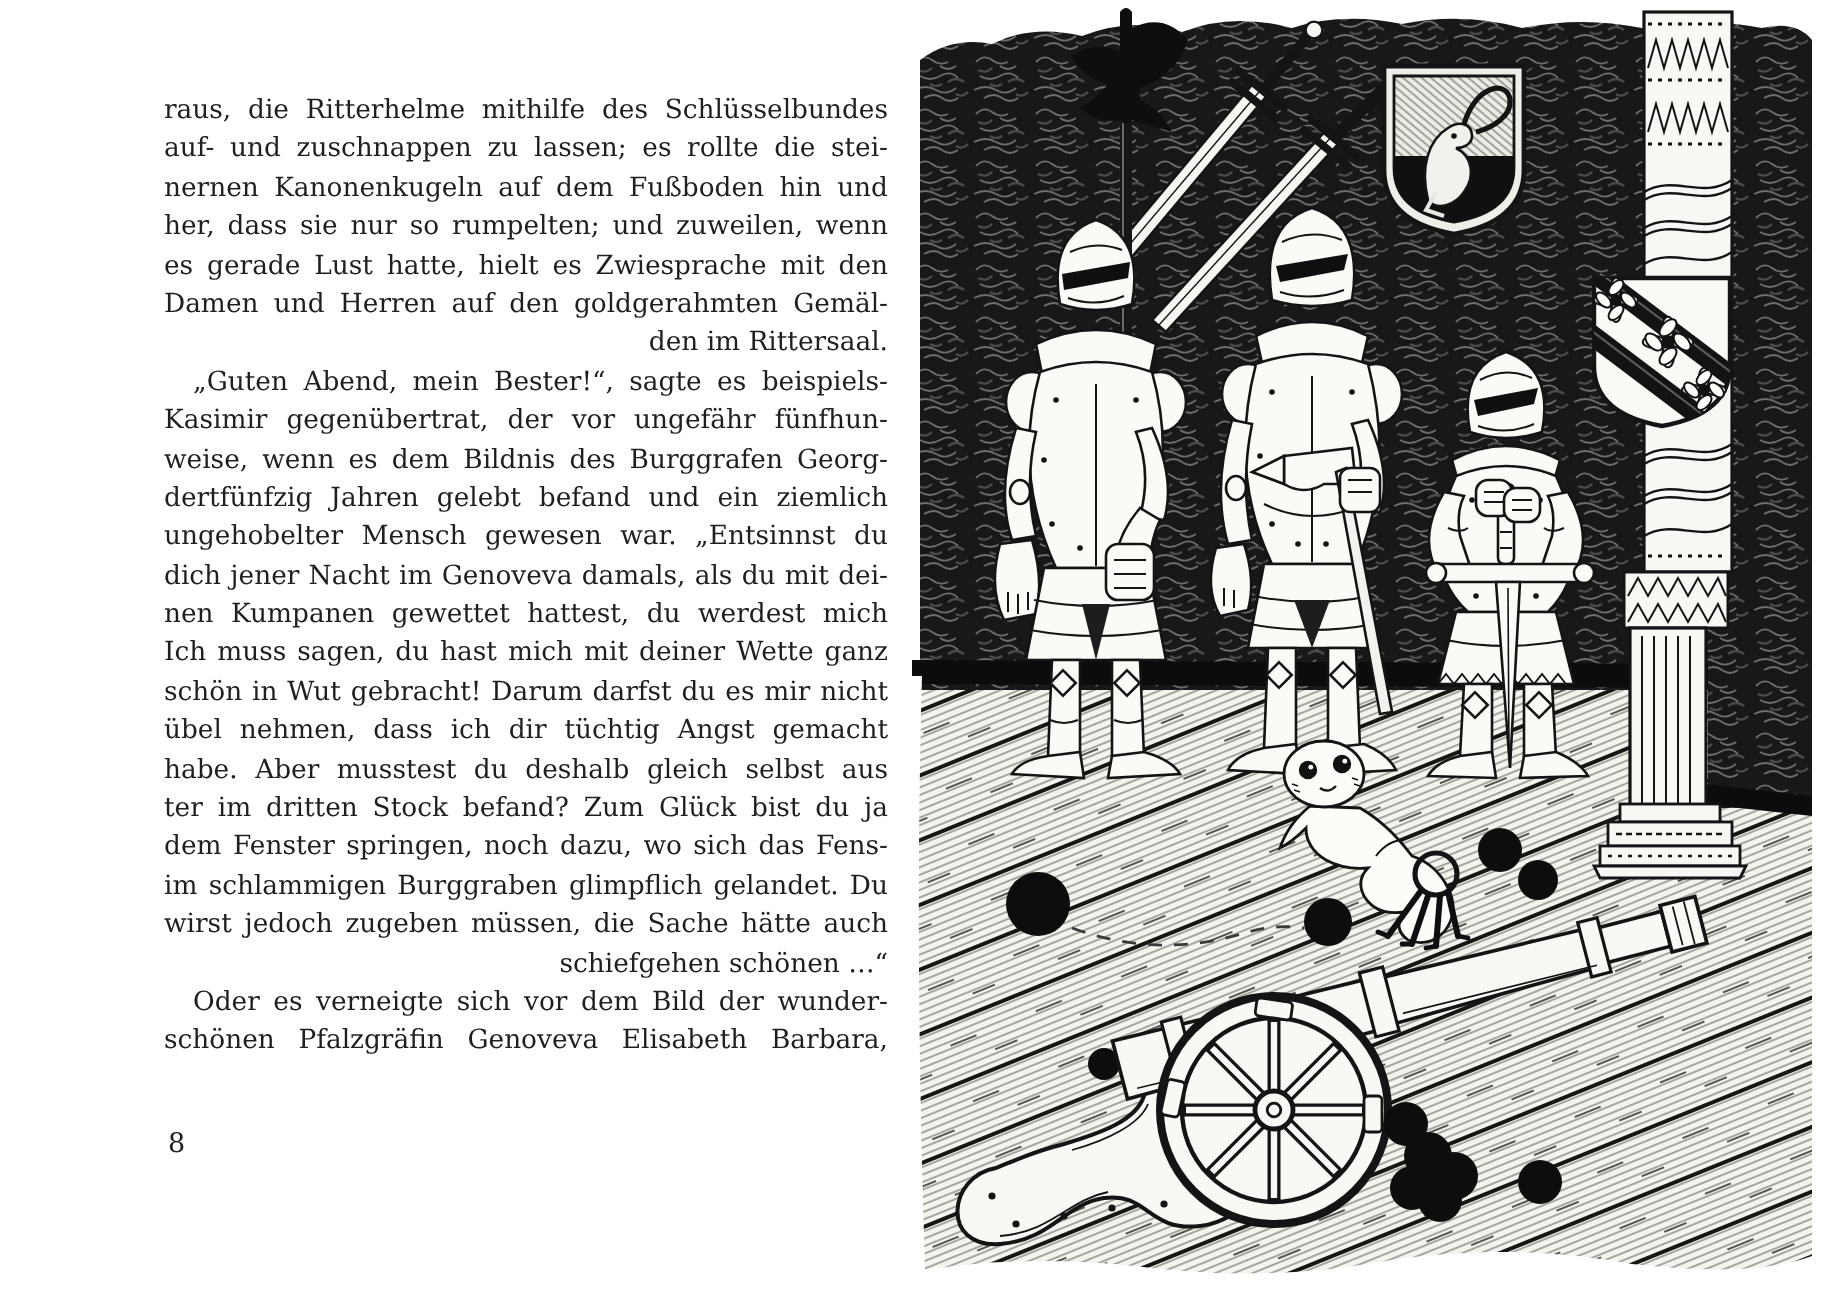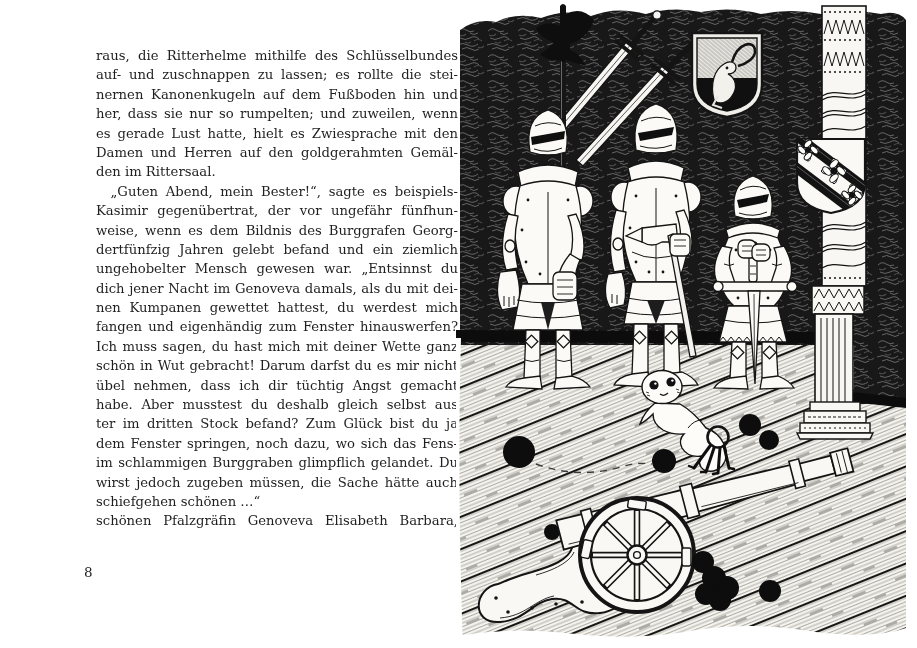--- a/index.html
+++ b/index.html
@@ -2,27 +2,27 @@
 <html><head>
 <meta charset="utf-8">
 <style>
   html,body{margin:0;padding:0;}
   body{
     width:917px;height:648px;position:relative;background:#ffffff;
     font-family:"DejaVu Serif","Liberation Serif",serif;color:#222;
     overflow:hidden;
   }
   .text-block{
-    position:absolute;left:96px;top:46px;width:362px;
+    position:absolute;left:82px;top:46px;width:362px;
   }
   .para{margin:0;padding:0;}
   .line{
     height:19.4px;line-height:19.4px;font-size:13.2px;
     white-space:normal;overflow:hidden;color:#1f1f1f;
-    text-align:left;
+    text-align:right;
   }
   .line.just{text-align:justify;text-align-last:justify;}
   .line.ind{text-indent:1.1em;}
   .page-number{
     position:absolute;left:84px;top:564px;font-size:13.5px;color:#1f1f1f;
   }
   .illustration{
     position:absolute;left:456px;top:0;width:461px;height:648px;
   }
 </style>
@@ -40,32 +40,32 @@
       <div class="line">den im Rittersaal.</div>
     </div>
     <div class="para">
       <div class="line just ind">„Guten Abend, mein Bester!“, sagte es beispiels-</div>
       <div class="line just">Kasimir gegenübertrat, der vor ungefähr fünfhun-</div>
       <div class="line just">weise, wenn es dem Bildnis des Burggrafen Georg-</div>
       <div class="line just">dertfünfzig Jahren gelebt befand und ein ziemlich</div>
       <div class="line just">ungehobelter Mensch gewesen war. „Entsinnst du</div>
       <div class="line just">dich jener Nacht im Genoveva damals, als du mit dei-</div>
       <div class="line just">nen Kumpanen gewettet hattest, du werdest mich</div>
-      <div class="line just">fangen und eigenhändig zum Fenster hinauswerfen?</div>
       <div class="line just">Ich muss sagen, du hast mich mit deiner Wette ganz</div>
       <div class="line just">schön in Wut gebracht! Darum darfst du es mir nicht</div>
       <div class="line just">übel nehmen, dass ich dir tüchtig Angst gemacht</div>
       <div class="line just">habe. Aber musstest du deshalb gleich selbst aus</div>
       <div class="line just">ter im dritten Stock befand? Zum Glück bist du ja</div>
       <div class="line just">dem Fenster springen, noch dazu, wo sich das Fens-</div>
       <div class="line just">im schlammigen Burggraben glimpflich gelandet. Du</div>
       <div class="line just">wirst jedoch zugeben müssen, die Sache hätte auch</div>
       <div class="line">schiefgehen schönen …“</div>
     </div>
     <div class="para">
+      <div class="line just ind">Oder es verneigte sich vor dem Bild der wunder-</div>
       <div class="line just">schönen Pfalzgräfin Genoveva Elisabeth Barbara,</div>
     </div>
   </div>
 <div class="page-number">8</div>
 
 <svg class="illustration" viewBox="0 0 461 648" xmlns="http://www.w3.org/2000/svg">
   <defs>
     <pattern id="wall" width="30" height="26" patternUnits="userSpaceOnUse">
       <rect width="30" height="26" fill="#181818"></rect>
       <path d="M2 5 q4 -4 8 -1 t8 1 M4 12 q5 3 10 0 t9 1 M1 19 q6 -3 11 0 t10 -1 M14 7 q4 3 8 0 M6 23 q5 -3 9 0 t8 0" stroke="#7b7b7b" stroke-width=".9" fill="none" opacity=".85"></path>

